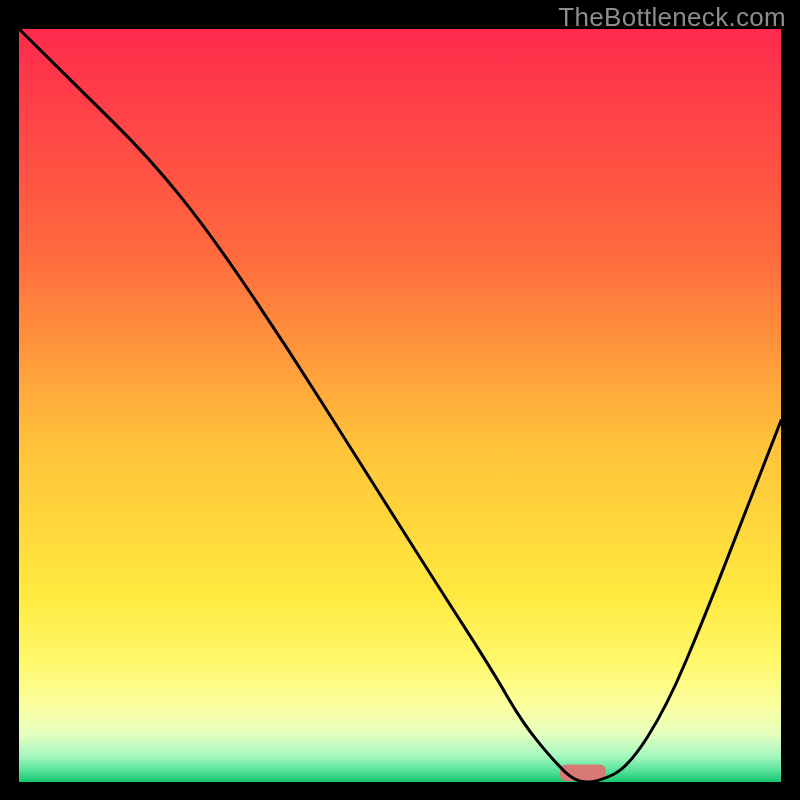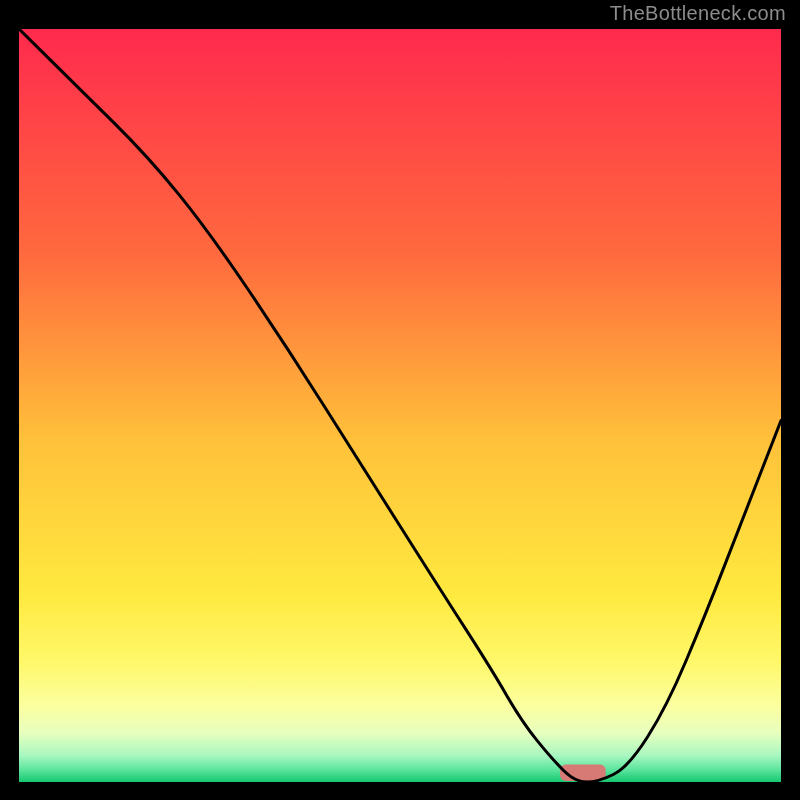--- a/index.html
+++ b/index.html
@@ -15,21 +15,21 @@
     position: relative;
     width: 800px;
     height: 800px;
     background: #000;
   }
   .watermark {
     position: absolute;
     top: 2px;
     right: 14px;
     color: #8c8c8c;
-    font-size: 20px;
+    font-size: 26px;
     font-weight: 500;
     letter-spacing: 0.3px;
     font-family: Arial, Helvetica, sans-serif;
   }
   .plot {
     position: absolute;
     left: 19px;
     top: 29px;
     width: 762px;
     height: 753px;

